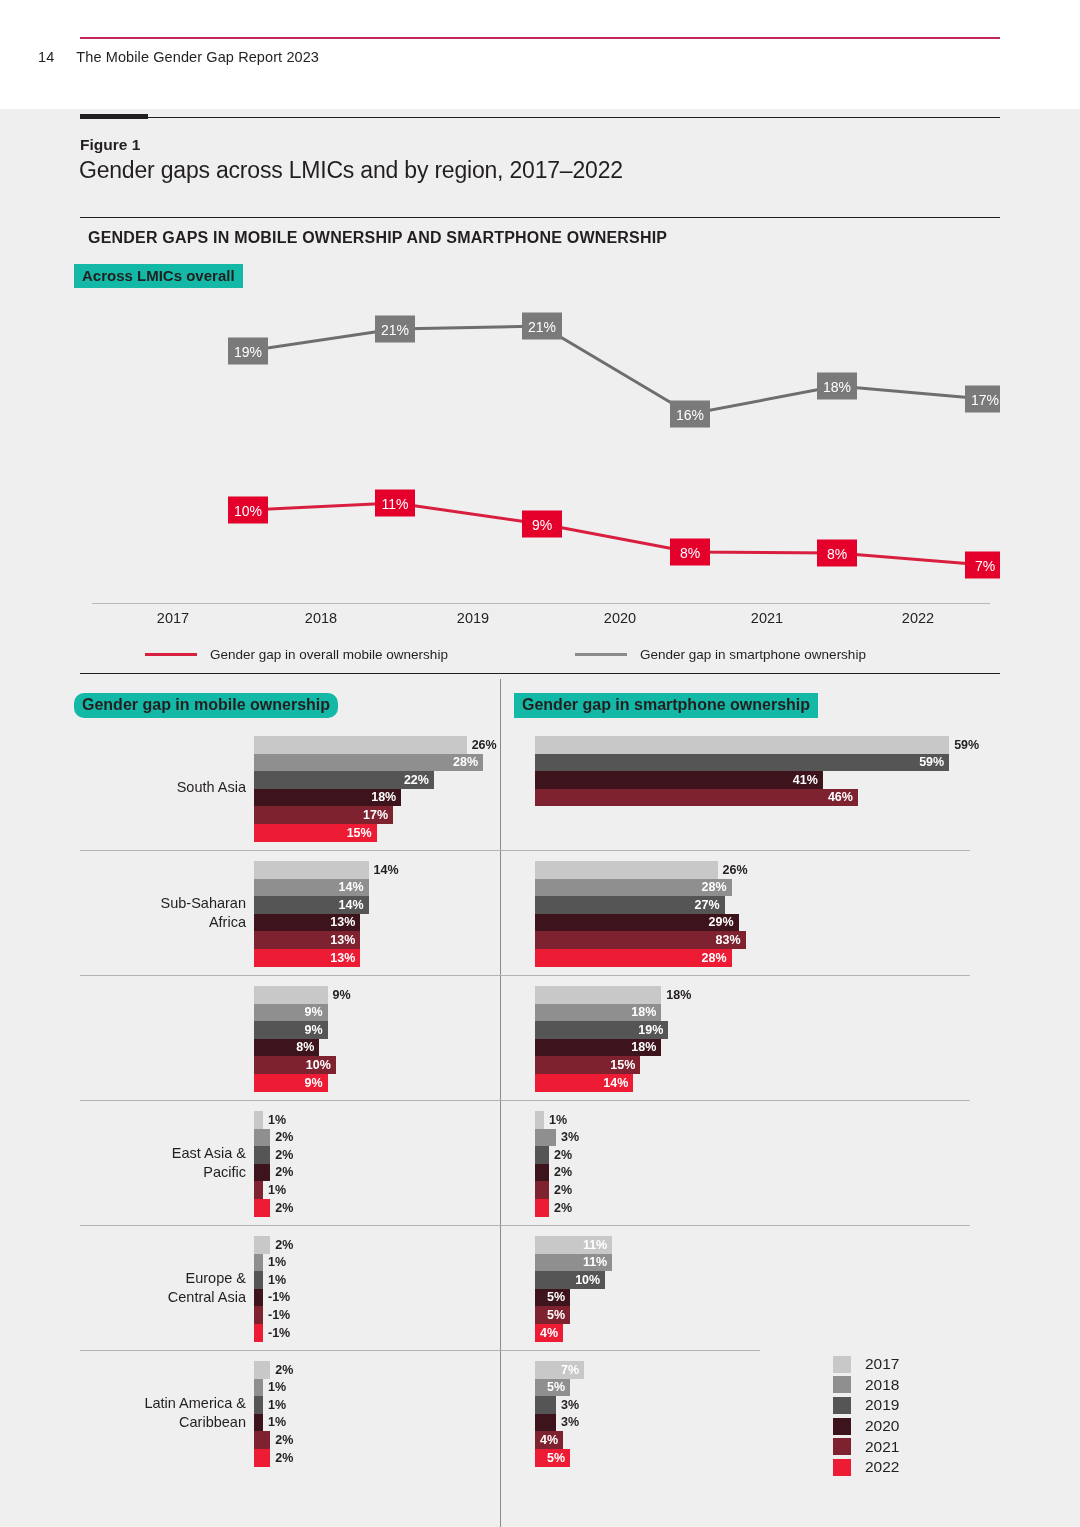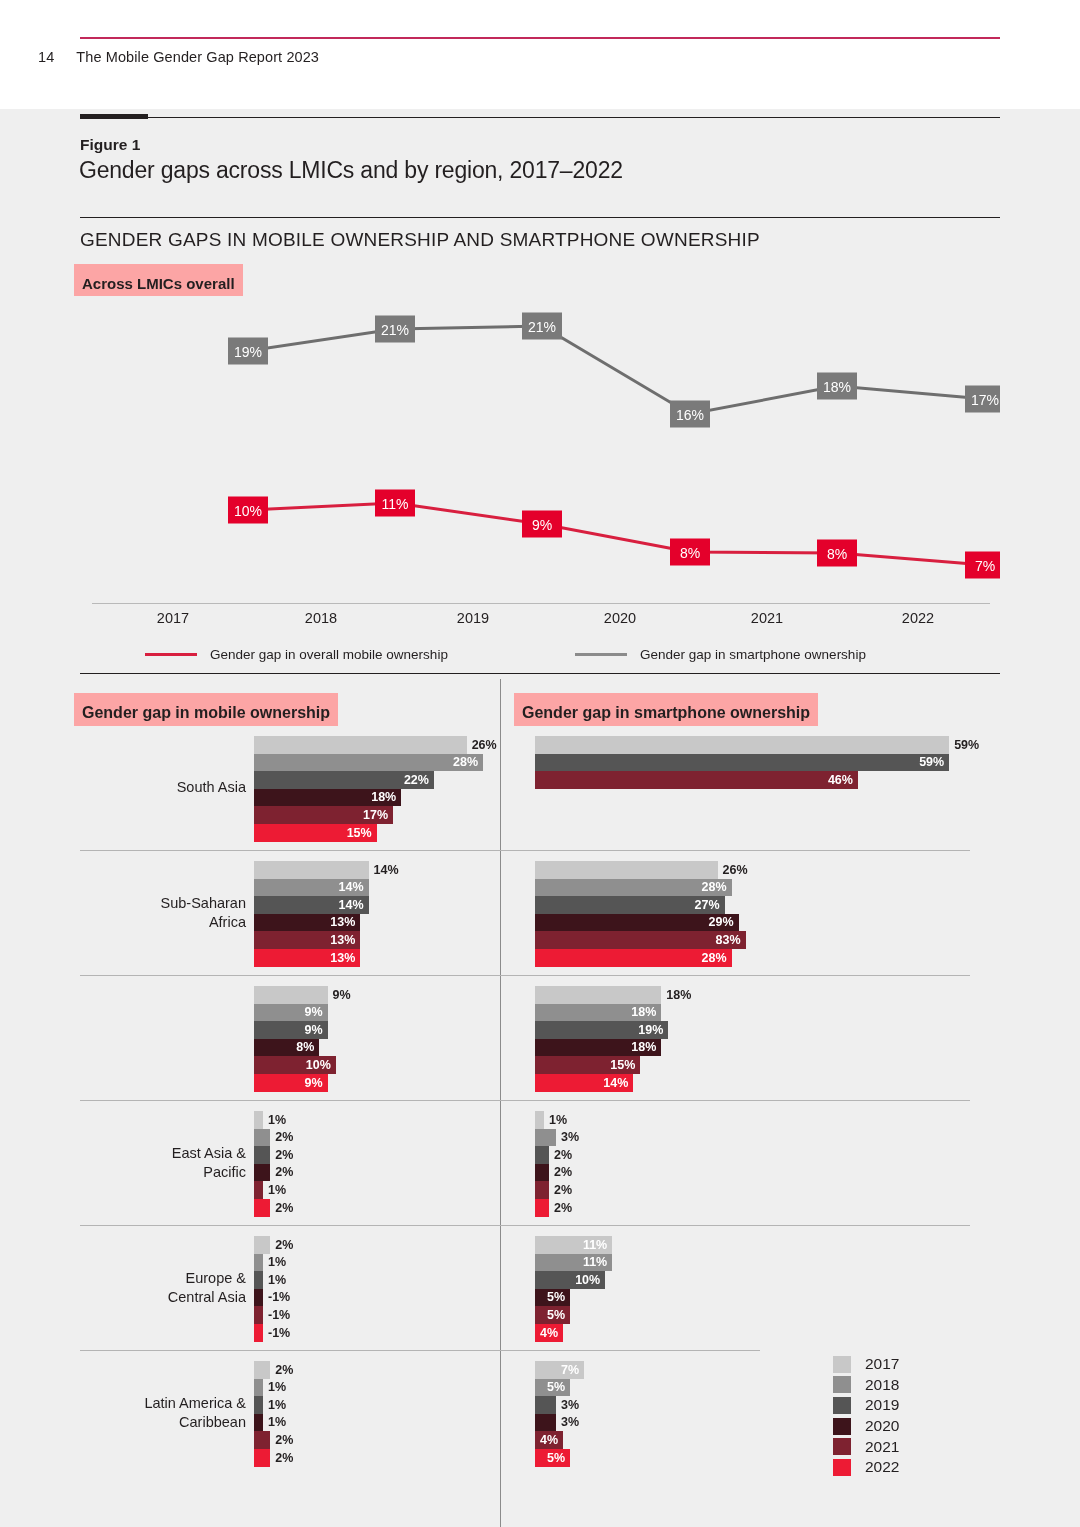--- a/index.html
+++ b/index.html
@@ -38,43 +38,43 @@
   .fig-label{
     position:absolute;left:80px;top:27px;font-size:15.5px;font-weight:bold;color:#231f20;
   }
   .fig-title{
     position:absolute;left:79px;top:48px;font-size:23px;color:#231f20;letter-spacing:-.2px;
   }
   .sec-rule{
     position:absolute;left:80px;top:108px;width:920px;height:1.2px;background:#231f20;
   }
   .sec-heading{
-    position:absolute;left:80px;top:120px;font-size:19px;font-weight:normal;color:#231f20;letter-spacing:.2px;
+    position:absolute;left:88px;top:120px;font-size:16px;font-weight:bold;color:#231f20;letter-spacing:.2px;
   }
   .tag{
-    position:absolute;display:inline-block;background:#fca5a5;color:#231f20;
-    font-weight:bold;padding:12px 8px 5px 8px;font-size:15px;line-height:1;
+    position:absolute;display:inline-block;background:#14b8a6;color:#231f20;
+    font-weight:bold;padding:4px 8px 5px 8px;font-size:15px;line-height:1;
   }
   .tag-overall{left:74px;top:155px;}
 
   
   .linechart{position:absolute;left:80px;top:180px;width:920px;height:385px;}
   .linechart svg{display:block;}
   .axis-line{position:absolute;left:92px;top:494px;width:898px;height:1.4px;background:#b9b9b9;}
   .xlabels{position:absolute;left:80px;top:501px;width:920px;height:24px;}
   .xlabels span{position:absolute;font-size:14.5px;color:#231f20;transform:translateX(-50%);}
   .legend-line{position:absolute;left:80px;top:538px;width:920px;height:26px;}
   .lg-item{position:absolute;display:flex;align-items:center;gap:13px;}
   .lg-swatch{width:52px;height:3.4px;display:block;}
   .lg-text{font-size:13.5px;color:#231f20;}
 
   
   .bottom-rule{position:absolute;left:80px;top:564px;width:920px;height:1.2px;background:#231f20;}
   .vdiv{position:absolute;left:500px;top:570px;width:1.3px;height:878px;background:#8b8b8b;}
-  .tag-mobile{left:74px;top:584px;font-size:16px;}
+  .tag-mobile{left:74px;top:584px;font-size:16px;border-radius:10px;}
   .tag-smart{left:514px;top:584px;font-size:16px;}
 
   .regions{position:absolute;left:0px;top:616px;width:1080px;}
   .region-row{position:relative;height:125px;}
   .region-row.sep::before{
     content:"";position:absolute;left:80px;top:0;width:890px;height:1px;background:#b4b4b4;
   }
   .region-row.sep.short::before{width:680px;}
   .region-label{
     position:absolute;left:80px;top:0;width:166px;height:125px;
@@ -214,20 +214,24 @@
         <div class="bars right">
           <div class="bar-row">
             <div class="bar" style="width: 414.18px; background: rgb(200, 200, 200);"></div>
             <div class="bar-val outside" style="left: 419.18px;">59%</div>
           </div>
           <div class="bar-row">
             <div class="bar" style="width: 414.18px; background: rgb(85, 85, 85);"></div>
             <div class="bar-val inside" style="width: 414.18px; left: 0px; justify-content: flex-end; padding-right: 5px; box-sizing: border-box;">59%</div>
           </div>
           <div class="bar-row">
+            <div class="bar" style="width: 287.82px; background: rgb(61, 20, 27);"></div>
+            <div class="bar-val inside" style="width: 287.82px; left: 0px; justify-content: flex-end; padding-right: 5px; box-sizing: border-box;">41%</div>
+          </div>
+          <div class="bar-row">
             <div class="bar" style="width: 322.92px; background: rgb(126, 34, 48);"></div>
             <div class="bar-val inside" style="width: 322.92px; left: 0px; justify-content: flex-end; padding-right: 5px; box-sizing: border-box;">46%</div>
           </div>
         </div>
       </div>
       <div class="region-row sep">
         <div class="region-label">
           <div>
             <div>Sub-Saharan</div>
             <div>Africa</div>

